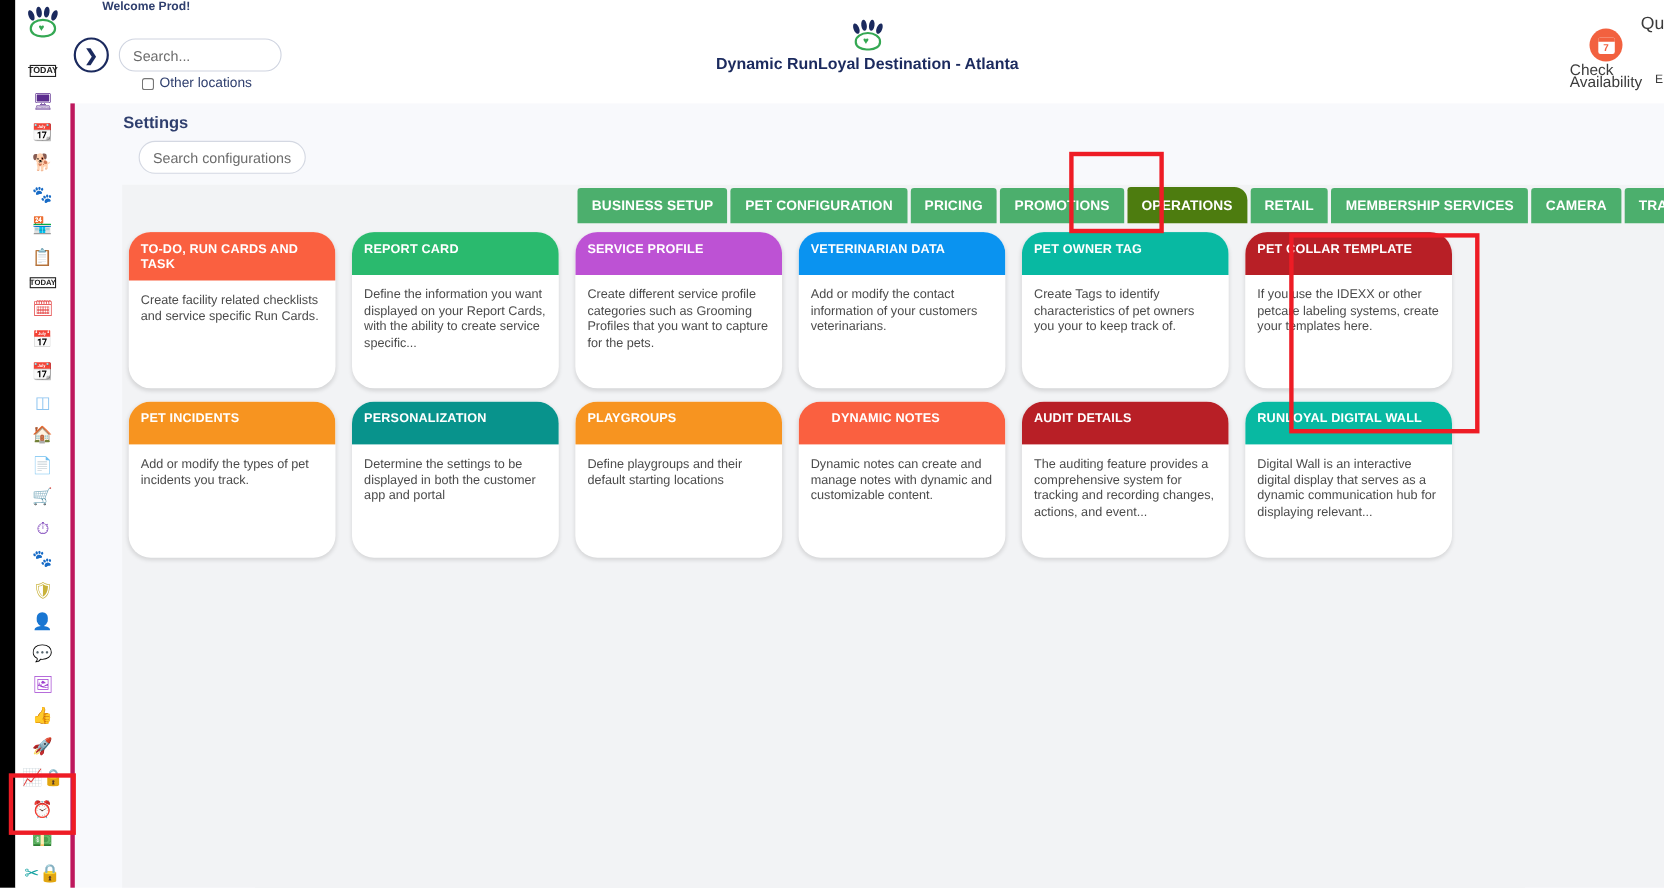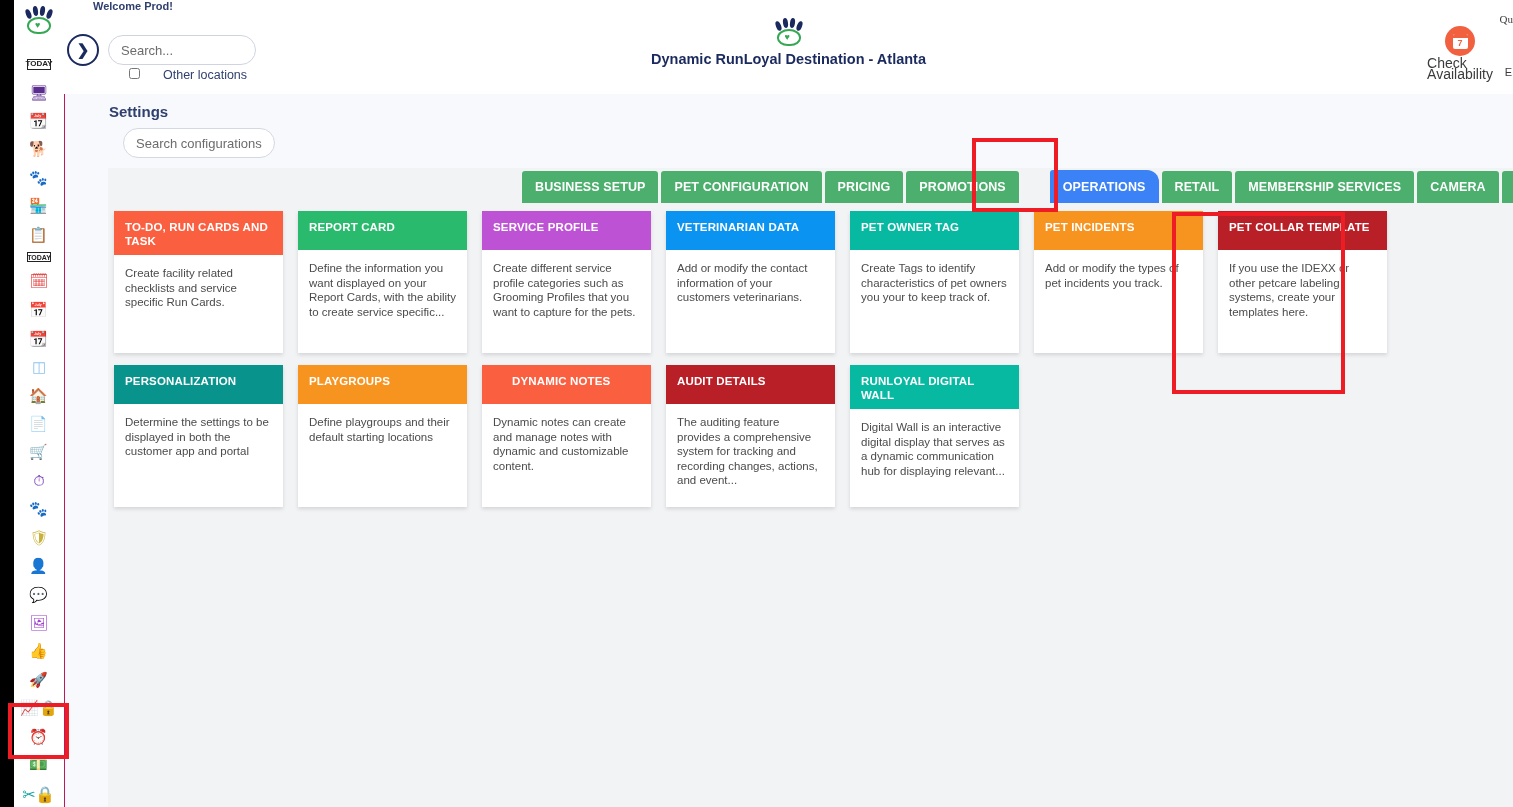--- a/index.html
+++ b/index.html
@@ -83,21 +83,21 @@
   #global-search {
     width: 148px; height: 30px;
     border: 1px solid #cfd4e0; border-radius: 16px;
     padding: 0 12px; font-size: 13px; color: #4a4a4a;
     font-family: "Liberation Sans", sans-serif;
     outline: none; background: #fff;
   }
   #global-search::placeholder { color: #6c6c6c; }
   #other-loc {
     position: absolute; left: 65px; top: 68px;
-    display: flex; align-items: flex-start; gap: 23px;
+    display: flex; align-items: flex-end; gap: 5px;
     font-size: 12.5px; color: #2f3f6e;
   }
   #other-loc input { width: 11px; height: 11px; margin: 0; cursor: pointer; }
 
   #brand-center {
     position: absolute; left: 0; right: 0; top: 18px;
     display: flex; flex-direction: column; align-items: center;
   }
   #brand-center .brand-title {
     margin-top: 3px; font-size: 14.5px; font-weight: bold; color: #1b2a5e;
@@ -122,33 +122,33 @@
   #check-avail .cal:before {
     content: ""; position: absolute; top: 0; left: 0; right: 0; height: 4px;
     background: #f2613f; border-radius: 2px 2px 0 0;
   }
   #check-avail .ca-label {
     margin-top: 2px; font-size: 14px; color: #3b3b3b; text-align: left;
     line-height: 11px;
   }
   #qu-text {
     position: absolute; right: 0px; top: 13px;
-    font-size: 11px; color: #3b3b3b; font-family: Liberation Serif, serif;
+    font-size: 16px; color: #3b3b3b;
   }
   #e-text {
     position: absolute; right: 1px; top: 66px;
     font-size: 11px; color: #3b3b3b;
   }
 
   
   #content {
     position: absolute; left: 64px; top: 94px;
     width: 1449px; height: 713px;
     background: #f8f9fc;
-    border-left: 1px solid #be185d;
+    border-left: 4px solid #be185d;
   }
   #page-title {
     position: absolute; left: 44px; top: 9px;
     font-size: 15px; font-weight: bold; color: #2f3f6e;
   }
   #config-search {
     position: absolute; left: 58px; top: 34px;
     width: 152px; height: 30px;
     border: 1px solid #d4d8e2; border-radius: 16px;
     padding: 0 12px; font-size: 13px; color: #555;
@@ -170,38 +170,37 @@
   }
   .tab {
     height: 32px; padding: 0 13px;
     background: #4caf6d; color: #ffffff;
     font-size: 12.5px; font-weight: bold; letter-spacing: .1px;
     display: flex; align-items: center; justify-content: center;
     border-radius: 3px 3px 0 0;
     cursor: pointer; white-space: nowrap;
   }
   .tab.active {
-    background: #3b82f6;
+    background: #4d7c0f;
     border-radius: 3px 12px 0 0;
     height: 33px;
-    margin-left: 28px;
   }
 
   
   #cards {
     position: absolute; left: 0px; top: 36px;
     width: 1406px;
     display: flex; flex-wrap: wrap;
     gap: 12px 15px;
     padding: 7px 0 0 6px;
   }
   .card {
-    width: 169px; height: 142px;
+    width: 188px; height: 142px;
     background: #ffffff;
-    border-radius: 0;
+    border-radius: 20px;
     box-shadow: 0 2px 4px rgba(0,0,0,0.13);
     overflow: hidden;
     display: flex; flex-direction: column;
     cursor: pointer;
     flex: 0 0 auto;
   }
   .card-head {
     min-height: 39px;
     padding: 9px 11px 7px 11px;
     color: #ffffff; font-size: 11.5px; font-weight: bold;
@@ -347,26 +346,26 @@
         </div>
         <div class="card">
           <div class="card-head" style="background: rgb(10, 147, 240);">VETERINARIAN DATA</div>
           <div class="card-body">Add or modify the contact information of your customers veterinarians.</div>
         </div>
         <div class="card">
           <div class="card-head" style="background: rgb(8, 185, 162);">PET OWNER TAG</div>
           <div class="card-body">Create Tags to identify characteristics of pet owners you your to keep track of.</div>
         </div>
         <div class="card">
+          <div class="card-head" style="background: rgb(184, 31, 38);">PET COLLAR TEMPLATE</div>
+          <div class="card-body">If you use the IDEXX or other petcare labeling systems, create your templates here.</div>
+        </div>
+        <div class="card">
           <div class="card-head" style="background: rgb(247, 148, 32);">PET INCIDENTS</div>
           <div class="card-body">Add or modify the types of pet incidents you track.</div>
-        </div>
-        <div class="card">
-          <div class="card-head" style="background: rgb(184, 31, 38);">PET COLLAR TEMPLATE</div>
-          <div class="card-body">If you use the IDEXX or other petcare labeling systems, create your templates here.</div>
         </div>
         <div class="card">
           <div class="card-head" style="background: rgb(8, 147, 140);">PERSONALIZATION</div>
           <div class="card-body">Determine the settings to be displayed in both the customer app and portal</div>
         </div>
         <div class="card">
           <div class="card-head" style="background: rgb(247, 148, 32);">PLAYGROUPS</div>
           <div class="card-body">Define playgroups and their default starting locations</div>
         </div>
         <div class="card">

